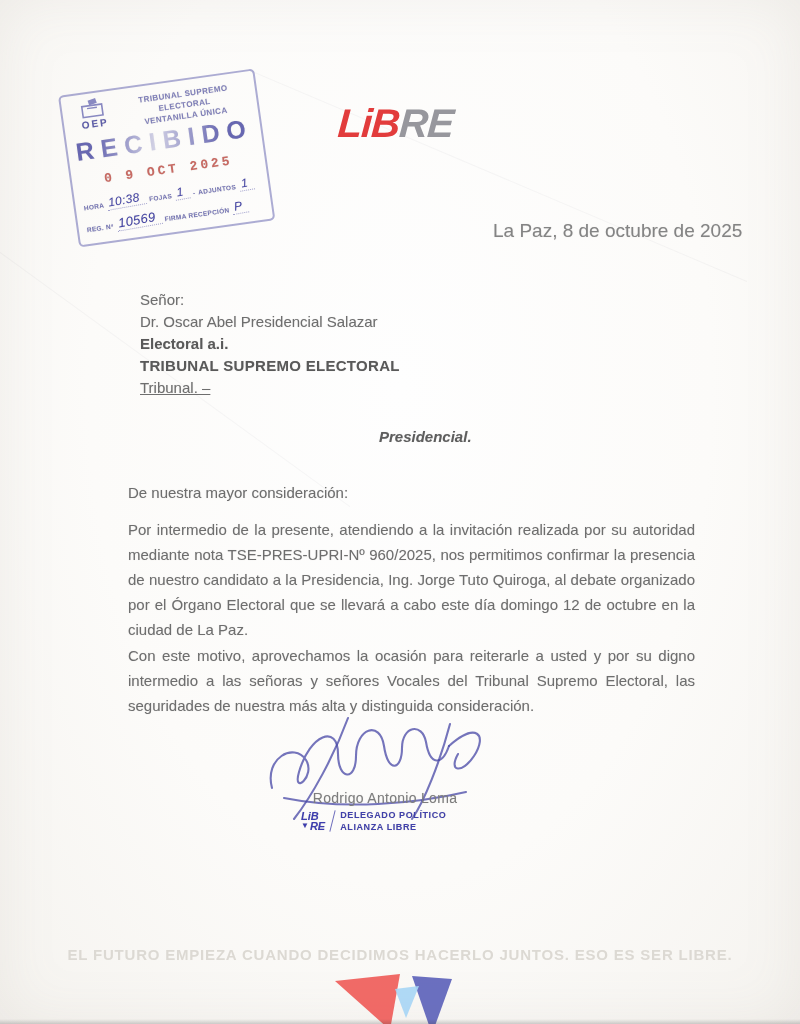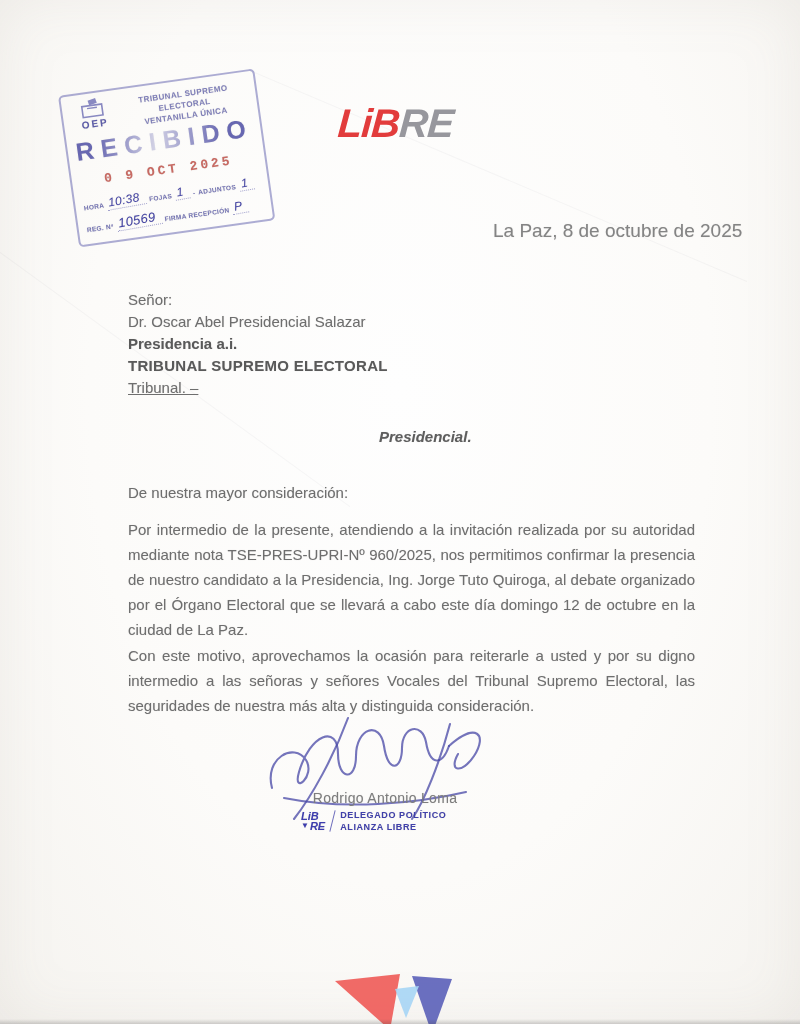--- a/index.html
+++ b/index.html
@@ -52,21 +52,21 @@
   .hw.big { font-size:13px; }
 
   
   .logo { position:absolute; left:338px; top:101px; font-size:40px; font-weight:bold;
     font-style:italic; transform:skewX(-4deg); letter-spacing:-1px; text-shadow:none; }
   .logo-red { color:#e23c3c; }
   .logo-gray { color:#97979d; }
   .dateline { position:absolute; left:493px; top:220px; font-size:19px; color:#848484; }
 
   
-  .recipient { position:absolute; left:128px; top:289px; font-size:15px; color:#6e6e6e; line-height:22px; }
+  .recipient { position:absolute; left:140px; top:289px; font-size:15px; color:#6e6e6e; line-height:22px; }
   .recipient .b { font-weight:bold; color:#595959; }
   .recipient .org { letter-spacing:.3px; }
   .recipient .u { text-decoration:underline; }
 
   
   .ref { position:absolute; left:379px; top:424px; width:315px; font-size:15px; font-weight:bold;
     font-style:italic; color:#5d5d5d; line-height:25px; }
   .ref-line1 { text-align:justify; text-align-last:justify; text-decoration:underline; }
   .ref-line2 { }
 
@@ -137,21 +137,21 @@
     </div>
   </div>
 
   <div class="logo"><span class="logo-red">LiB</span><span class="logo-gray">RE</span></div>
 
   <div class="dateline">La Paz, 8 de octubre de 2025</div>
 
   <div class="recipient">
     <div>Señor:</div>
     <div>Dr. Oscar Abel Presidencial Salazar</div>
-    <div class="b">Presidencia a.i.</div>
+    <div class="b">Electoral a.i.</div>
     <div class="b org">TRIBUNAL SUPREMO ELECTORAL</div>
     <div class="u">Tribunal. –</div>
   </div>
 
   <div class="ref">
     <div class="ref-line2">Presidencial.</div>
   </div>
 
   <div class="greeting">De nuestra mayor consideración:</div>
   <p class="para p1">Por intermedio de la presente, atendiendo a la invitación realizada por su autoridad mediante nota TSE-PRES-UPRI-Nº 960/2025, nos permitimos confirmar la presencia de nuestro candidato a la Presidencia, Ing. Jorge Tuto Quiroga, al debate organizado por el Órgano Electoral que se llevará a cabo este día domingo 12 de octubre en la ciudad de La Paz.</p>
@@ -173,19 +173,20 @@
         <span>RE</span>
       </div>
     </div>
     <div class="ss-div"></div>
     <div class="ss-text">
       <div>DELEGADO POLÍTICO</div>
       <div>ALIANZA LIBRE</div>
     </div>
   </div>
 
+  <div class="slogan">EL FUTURO EMPIEZA CUANDO DECIDIMOS HACERLO JUNTOS. ESO ES SER LIBRE.</div>
   <svg class="triangles" width="160" height="52" viewBox="0 0 160 52">
     <polygon points="13,9 78,2 68,58" fill="#ee4b47" opacity="0.82"></polygon>
     <polygon points="90,4 130,7 110,62" fill="#5157b5" opacity="0.85"></polygon>
     <polygon points="73,17 97,14 84,46" fill="#a6d5f5" opacity="0.9"></polygon>
   </svg>
 
 </div>
 
 </body></html>

